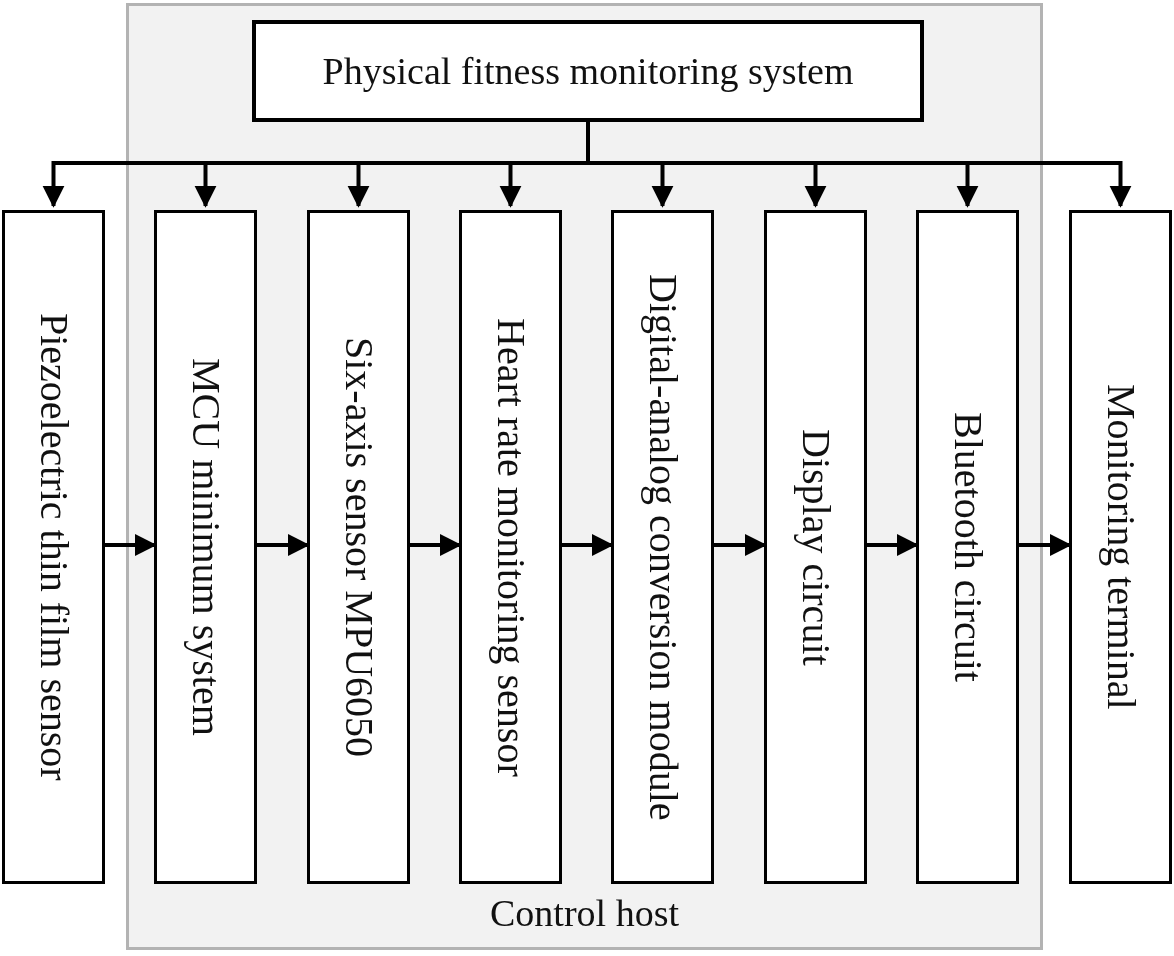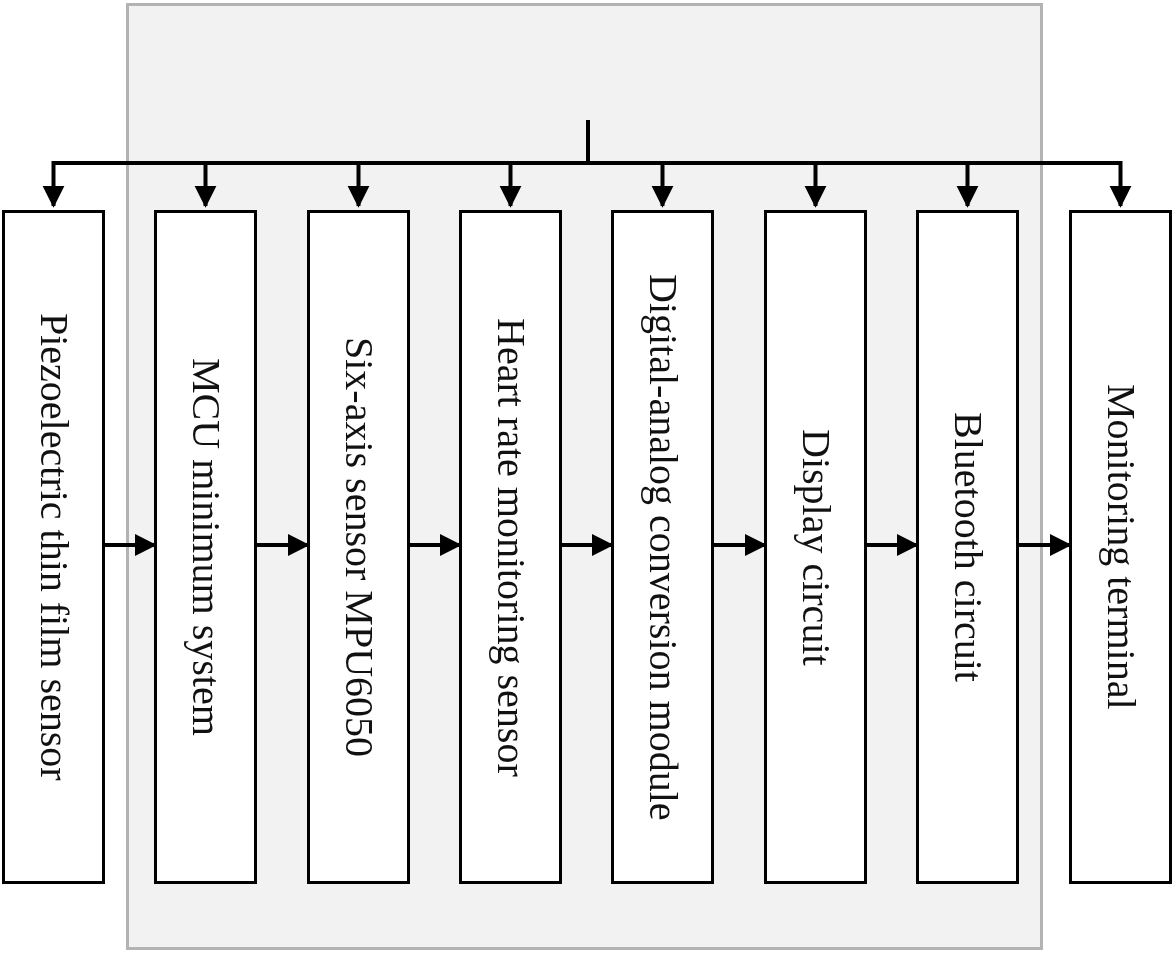--- a/index.html
+++ b/index.html
@@ -117,20 +117,23 @@
 
     <line class="wire" x1="104" y1="545" x2="155" y2="545" marker-end="url(#arrow)"></line>
     <line class="wire" x1="256" y1="545" x2="308" y2="545" marker-end="url(#arrow)"></line>
     <line class="wire" x1="409" y1="545" x2="460" y2="545" marker-end="url(#arrow)"></line>
     <line class="wire" x1="561" y1="545" x2="612" y2="545" marker-end="url(#arrow)"></line>
     <line class="wire" x1="713" y1="545" x2="765" y2="545" marker-end="url(#arrow)"></line>
     <line class="wire" x1="866" y1="545" x2="917" y2="545" marker-end="url(#arrow)"></line>
     <line class="wire" x1="1018" y1="545" x2="1070" y2="545" marker-end="url(#arrow)"></line>
   </svg>
 
+  <div class="title-box">
+    <span>Physical fitness monitoring system</span>
+  </div>
 
   <div class="module m1">
     <span class="vlabel">Piezoelectric thin film sensor</span>
   </div>
   <div class="module m2">
     <span class="vlabel">MCU minimum system</span>
   </div>
   <div class="module m3">
     <span class="vlabel">Six-axis sensor MPU6050</span>
   </div>
@@ -143,14 +146,15 @@
   <div class="module m6">
     <span class="vlabel">Display circuit</span>
   </div>
   <div class="module m7">
     <span class="vlabel">Bluetooth circuit</span>
   </div>
   <div class="module m8">
     <span class="vlabel">Monitoring terminal</span>
   </div>
 
+  <div class="group-label">Control host</div>
 
 </div>
 
 </body></html>

